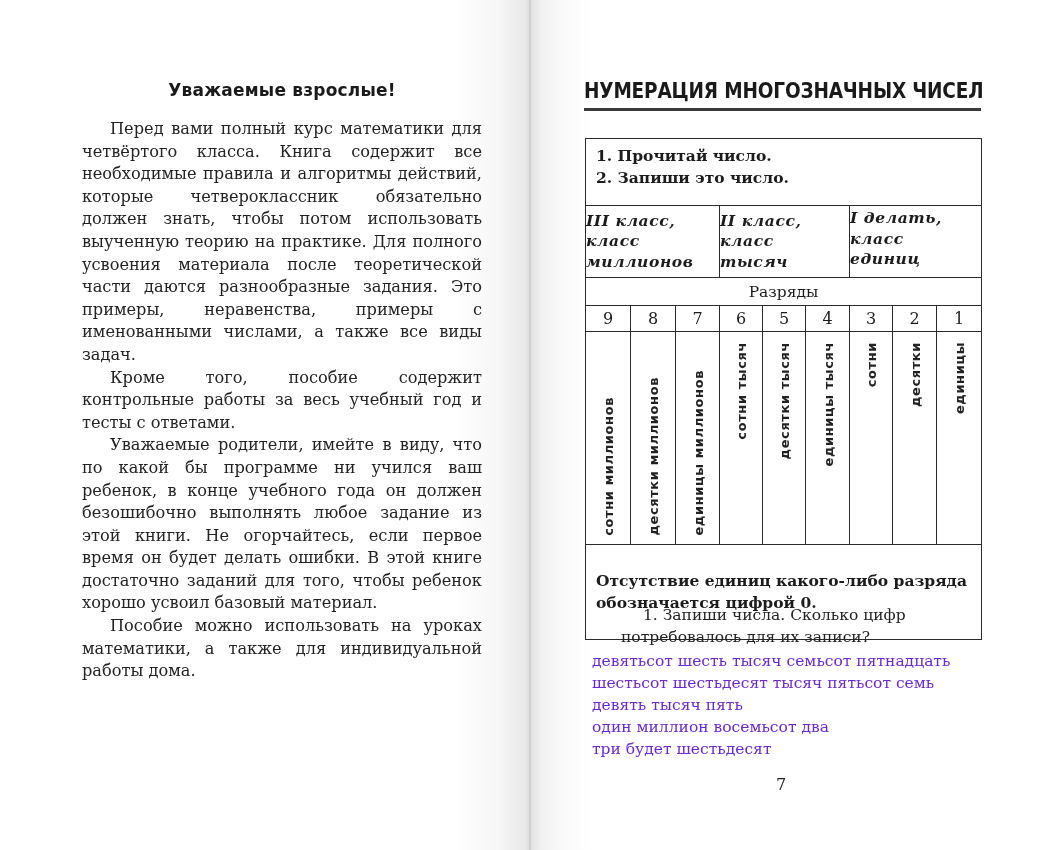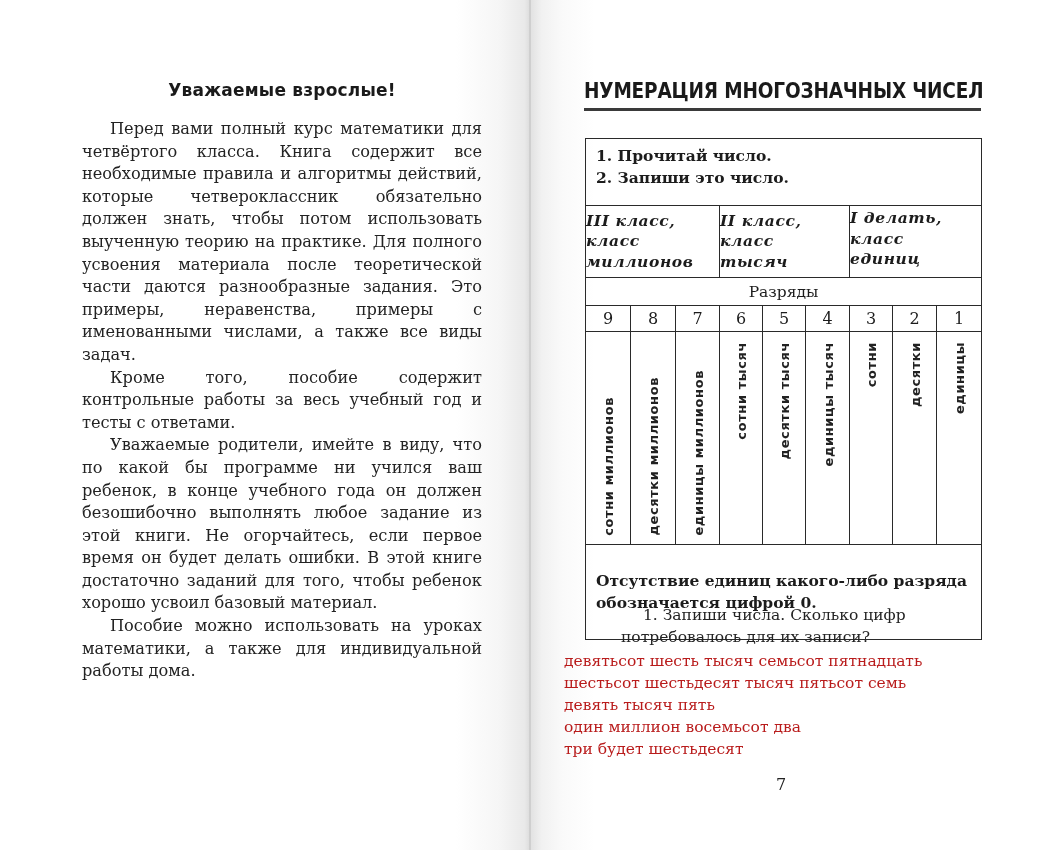--- a/index.html
+++ b/index.html
@@ -60,22 +60,22 @@
   }
   .vtext.bottom { top: auto; bottom: 8px; }
   .tbl .note { height: 54px; padding: 20px 10px; font-weight: bold; font-size: 15.5px; line-height: 22px; vertical-align: middle; }
 
   .ex-q {
     position: absolute; left: 584px; top: 604px; width: 396px;
     font-size: 15.5px; line-height: 22px; color: #232323; margin-left: 37px;
   }
   .ex-q p { margin: 0; text-indent: 22px; }
   .ex-list {
-    position: absolute; left: 564px; top: 650px; width: 400px;
-    font-size: 15.5px; line-height: 22px; color: #b91c1c;
+    position: absolute; left: 592px; top: 650px; width: 400px;
+    font-size: 15.5px; line-height: 22px; color: #6d28d9;
   }
   .ex-list div { white-space: nowrap; }
   .page-num { position: absolute; left: 776px; top: 775px; font-size: 16px; color: #222; }
 </style>
 </head>
 <body>
 
 <div class="spread">
 
   <div class="page page-left">

